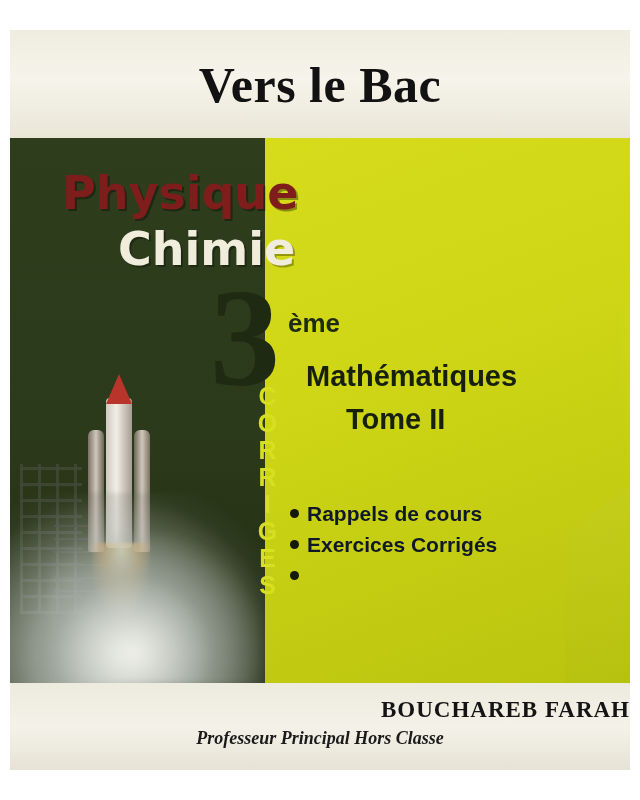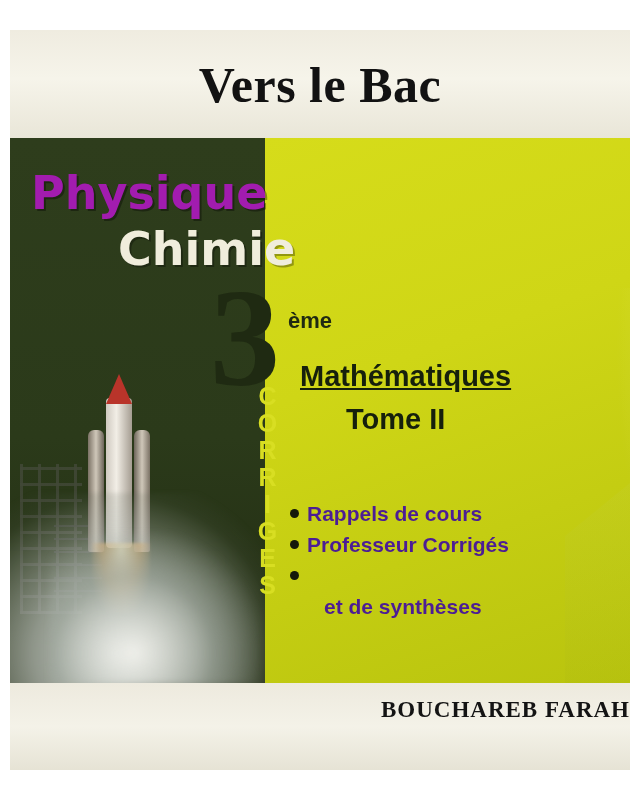--- a/index.html
+++ b/index.html
@@ -170,25 +170,25 @@
     position: absolute;
     left: 44px; top: 150px;
     width: 48px; height: 74px;
     background:
       repeating-linear-gradient(0deg, rgba(60,65,52,.8) 0 2px, rgba(0,0,0,0) 2px 13px);
   }
 
   
   .physique {
     position: absolute;
-    left: 21px; top: 28px;
+    left: 52px; top: 28px;
     font-family: "DejaVu Sans", sans-serif;
     font-size: 46px;
     font-weight: 600;
-    color: #a21caf;
+    color: #7f1d1d;
     text-shadow: 2px 2px 0 rgba(0,0,0,.35);
     letter-spacing: 0px;
   }
   .chimie {
     position: absolute;
     left: 108px; top: 84px;
     font-family: "DejaVu Sans", sans-serif;
     font-size: 46px;
     font-weight: 600;
     color: #f0eddc;
@@ -200,32 +200,31 @@
     font-family: "Liberation Serif", serif;
     font-size: 140px;
     font-weight: bold;
     line-height: 140px;
     color: #1f2a12;
   }
   .eme {
     position: absolute;
     left: 278px; top: 170px;
     font-family: "Liberation Sans", sans-serif;
-    font-size: 22px;
+    font-size: 26px;
     font-weight: bold;
     color: #1f2a12;
   }
   .maths {
     position: absolute;
-    left: 290px; top: 222px;
+    left: 296px; top: 222px;
     font-family: "Liberation Sans", sans-serif;
     font-size: 29px;
     font-weight: bold;
     color: #16200c;
-    text-decoration: underline;
   }
   .tome {
     position: absolute;
     left: 336px; top: 265px;
     font-family: "Liberation Sans", sans-serif;
     font-size: 29px;
     font-weight: bold;
     color: #16200c;
   }
   .corriges {
@@ -241,21 +240,21 @@
     letter-spacing: 1px;
   }
   .corriges span { display: block; }
 
   .bullets {
     position: absolute;
     left: 280px; top: 360px;
     font-family: "Liberation Sans", sans-serif;
     font-size: 21px;
     font-weight: bold;
-    color: #4c1d95;
+    color: #0f172a;
     line-height: 31px;
   }
   .bullets .row { white-space: nowrap; }
   .bullets .dot {
     display: inline-block;
     width: 9px; height: 9px;
     border-radius: 50%;
     background: #14190a;
     margin-right: 8px;
     vertical-align: middle;
@@ -347,27 +346,27 @@
         <span>G</span>
         <span>E</span>
         <span>S</span>
       </div>
 
       <div class="bullets">
         <div class="row">
           <span class="dot"></span><span>Rappels de cours</span>
         </div>
         <div class="row">
-          <span class="dot"></span><span>Professeur Corrigés</span>
+          <span class="dot"></span><span>Exercices Corrigés</span>
         </div>
         <div class="row">
           <span class="dot"></span>
-          <span class="cont">et de synthèses</span>
         </div>
       </div>
     </div>
 
     <div class="author-band">
       <div class="author">BOUCHAREB   FARAH</div>
+      <div class="author-sub">Professeur Principal Hors Classe</div>
     </div>
 
   </div>
 </div>
 
 </body></html>

